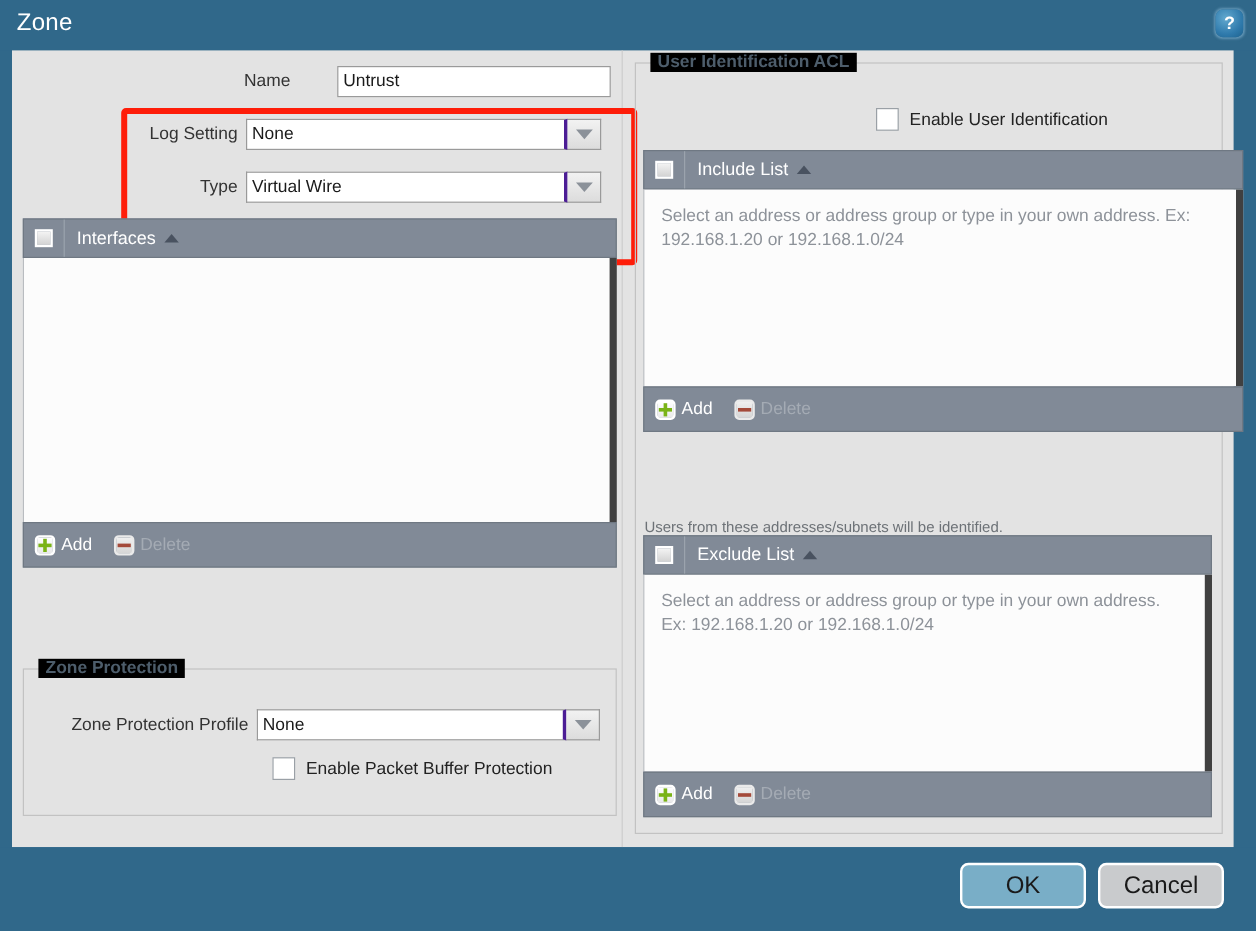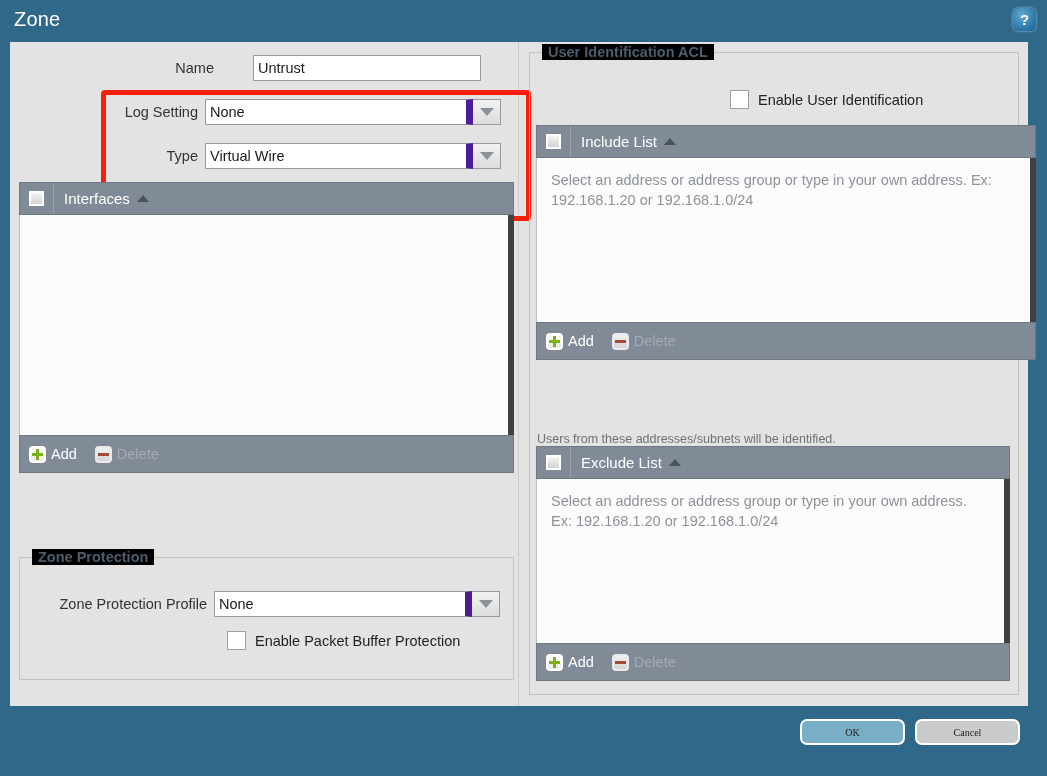--- a/index.html
+++ b/index.html
@@ -82,21 +82,21 @@
     font-family: "Liberation Sans", sans-serif;
     font-size: 14.5px;
     color: #1a1a1a;
     padding: 0 4px;
     outline: none;
   }
   .combo {
     display: flex;
     align-items: stretch;
   }
-  .combo .txt-input { border-right: 7px solid #4c1d95; }
+  .combo .txt-input { border-right: 3px solid #4c1d95; }
   .combo-btn {
     width: 28px;
     height: 26px;
     border: 1px solid #9a9a9a;
     border-left: none;
     background: linear-gradient(#f2f2f2, #dcdcdc);
     display: flex;
     align-items: center;
     justify-content: center;
     cursor: pointer;
@@ -234,25 +234,25 @@
 
   
   .footer {
     position: absolute;
     left: 0; top: 706px;
     width: 1047px; height: 70px;
     background: #30688a;
   }
   .btn {
     position: absolute;
-    height: 26px;
+    height: 38px;
     border-radius: 7px;
     border: 2px solid #ffffff;
-    font-family: Liberation Serif, serif;
-    font-size: 10px;
+    font-family: Liberation Sans, sans-serif;
+    font-size: 20px;
     color: #1a1a1a;
     cursor: pointer;
     display: flex; align-items: center; justify-content: center;
   }
   .btn-ok     { left: 800px; top: 719px; width: 105px; background: #79aec7; }
   .btn-cancel { left: 915px; top: 719px; width: 105px; background: #c9cbcd; }
 </style>
 </head>
 <body>
 
@@ -260,21 +260,21 @@
 
   <div class="titlebar">
     <div class="titlebar-text">Zone</div>
     <div class="help-icon">?</div>
   </div>
 
   <div class="body">
 
     <div class="col-divider"></div>
 
-    <div class="form-row" style="left:16px; top:13px; width:500px;">
+    <div class="form-row" style="left:0px; top:13px; width:500px;padding-left:44px;">
       <div class="form-label" style="width:195px;">Name</div>
       <input class="txt-input" style="width: 228px; margin-left: 32px;" value="Untrust">
     </div>
 
     <div class="form-row" style="left:0px; top:57px; width:500px;">
       <div class="form-label" style="width:195px;">Log Setting</div>
       <div class="combo">
         <input class="txt-input" style="width: 268px;" value="None">
         <div class="combo-btn">
           <span class="caret-down"></span>

